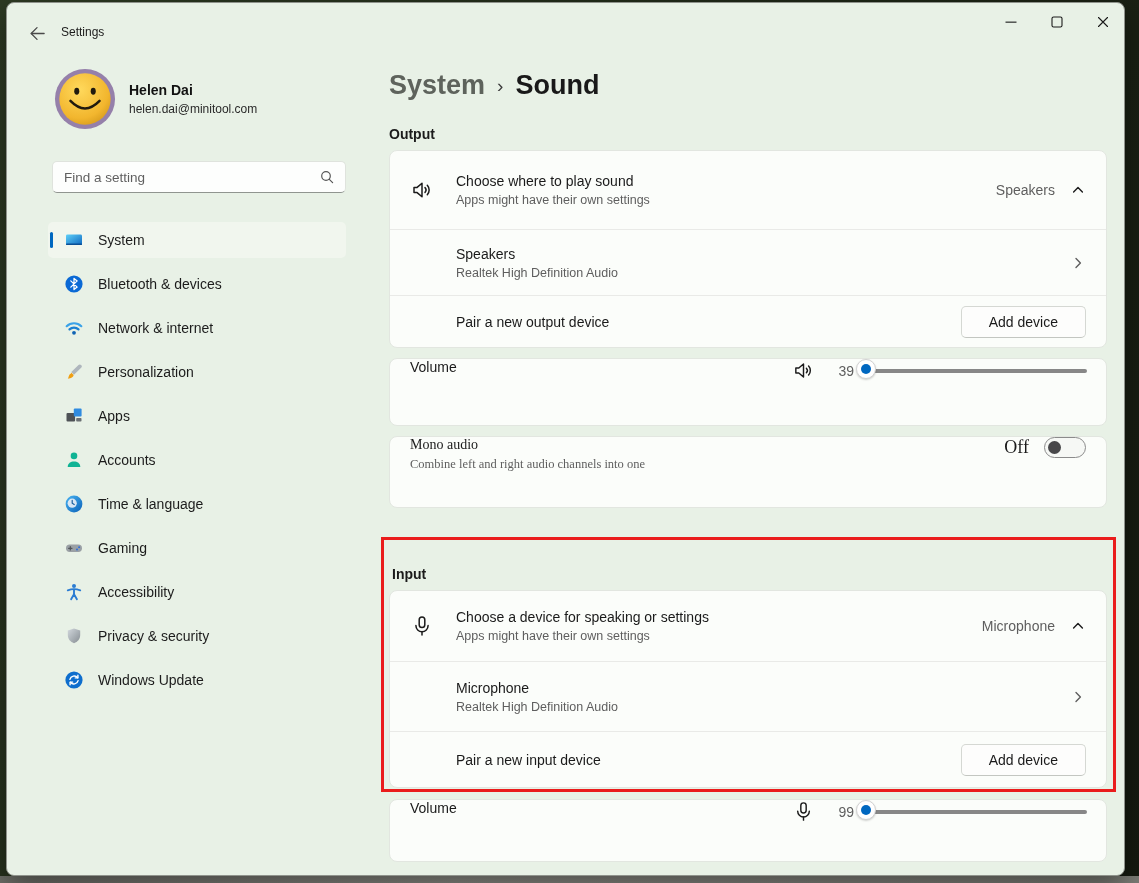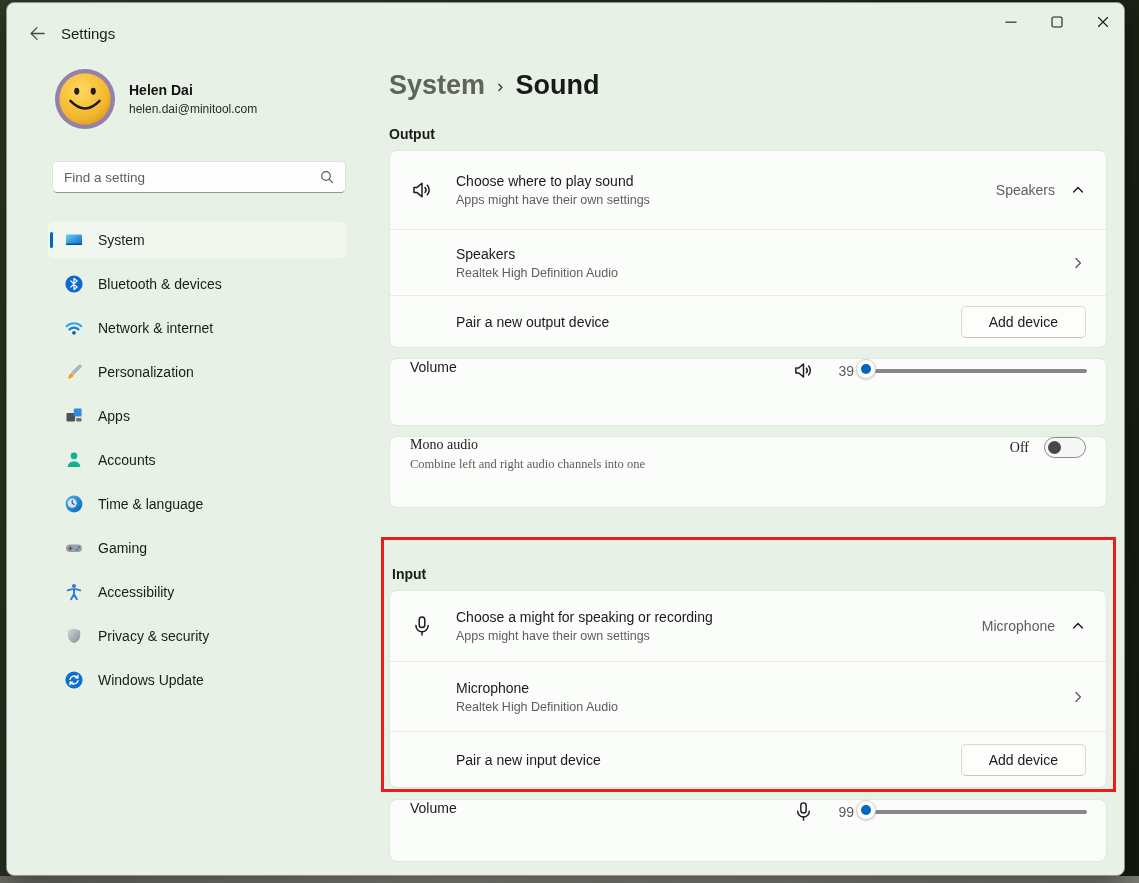--- a/index.html
+++ b/index.html
@@ -14,21 +14,21 @@
   .window {
     position:absolute; left:6px; top:2px; width:1119px; height:874px;
     background:#e8f1e6; border:1px solid #8f938c; border-radius:8px;
     box-shadow:0 10px 30px rgba(0,0,0,.45); overflow:hidden; display:flex; z-index:2;
   }
   
   .titlebar { position:absolute; top:0; left:0; right:0; height:46px; z-index:10;
     display:flex; align-items:flex-start; }
   .back-btn { position:absolute; left:13px; top:17px; width:34px; height:26px;
     display:flex; align-items:center; justify-content:center; border-radius:4px; cursor:pointer; }
-  .tb-title { position:absolute; left:54px; top:22px; font-size:15px; color:#1b1b1b; }
+  .tb-title { position:absolute; left:54px; top:22px; font-size:12px; color:#1b1b1b; }
   .caption { position:absolute; right:-2px; top:0; display:flex; }
   .cap-btn { width:46px; height:38px; display:flex; align-items:center; justify-content:center; }
   
   .sidebar { width:334px; flex:0 0 334px; padding-top:0;margin-left:31px; }
   .profile { display:flex; align-items:center; margin:65px 0 0 16px; cursor:pointer; }
   .avatar { width:62px; height:62px; flex:0 0 62px; }
   .p-text { margin-left:13px; }
   .p-name { font-size:14px; font-weight:bold; color:#121212; }
   .p-email { font-size:12px; color:#2a2a2a; margin-top:4px;text-align:center; }
   .searchbox { position:relative; margin:31px 0 0 14px; width:294px; height:32px;
@@ -74,21 +74,21 @@
   .vol-val { font-size:14px; color:#5e5e5e; width:24px; text-align:right; margin:0 12px 0 14px; }
   .slider { width:221px; height:20px; display:flex; align-items:center; cursor:pointer; }
   .track { width:100%; height:4px; border-radius:2px; background:#878787; position:relative; }
   .fill { height:4px; border-radius:2px; background:#0067c0; position:relative; max-width:100%; }
   .thumb { position:absolute; right:-10px; top:50%; transform:translateY(-50%);
     width:20px; height:20px; border-radius:50%; background:#ffffff;
     border:1px solid #d2d2d2; box-shadow:0 1px 2px rgba(0,0,0,.18); cursor:pointer; }
   .thumb::after { content:""; position:absolute; inset:4px; border-radius:50%; background:#0067c0; }
   .card-mono { margin-top:10px; height:72px; display:flex; align-items:flex-start; padding:0 20px;font-family:Liberation Serif, serif; }
   .toggle-wrap { margin-left:auto; display:flex; align-items:center; }
-  .toggle-label { font-size:14px; color:#1a1a1a; margin-right:15px; }
+  .toggle-label { font-size:18px; color:#1a1a1a; margin-right:15px; }
   .toggle { width:42px; height:21px; border-radius:11px; background:#f6f8f5;
     border:1px solid #8b8b8b; position:relative; cursor:pointer; }
   .toggle .knob { position:absolute; left:3px; top:3px; width:13px; height:13px;
     border-radius:50%; background:#48484a; }
   .annotation { margin:29px -9px 0 -8px; border:3px solid #ea1c1c; padding:8px 6px 1px 5px; }
   .annotation .section-label { margin:18px 0 8px 3px; }
   .ann-card .r-selector { min-height:70px; }
   .ann-card .r-device { min-height:70px; }
   .ann-card .r-pair { min-height:56px; }
   .card-volume.bottom { margin-top:7px; height:63px; }
@@ -389,21 +389,21 @@
       <div class="card ann-card">
         <div class="row r-selector">
           <span class="lead-ic">
             <svg viewBox="0 0 24 24" width="24" height="24" fill="none" stroke="#1b1b1b" stroke-width="1.5" stroke-linecap="round">
                 <rect x="9.2" y="3" width="5.6" height="10.6" rx="2.8"></rect>
                 <path d="M5.9 11.6 a6.1 6.1 0 0 0 12.2 0"></path>
                 <path d="M12 17.7 V21"></path>
               </svg>
           </span>
           <span>
-            <span class="r-title" style="display:block">Choose a might for speaking or recording</span>
+            <span class="r-title" style="display:block">Choose a device for speaking or settings</span>
             <span class="r-sub" style="display:block">Apps might have their own settings</span>
           </span>
           <span class="r-right">
             <span class="dd-value">Microphone</span>
             <span style="display:flex">
               <svg width="16" height="16" viewBox="0 0 16 16" fill="none" stroke="#1b1b1b" stroke-width="1.4" stroke-linecap="round" stroke-linejoin="round">
                   <path d="M3.6 10 L8 5.6 L12.4 10"></path>
                 </svg>
             </span>
           </span>

